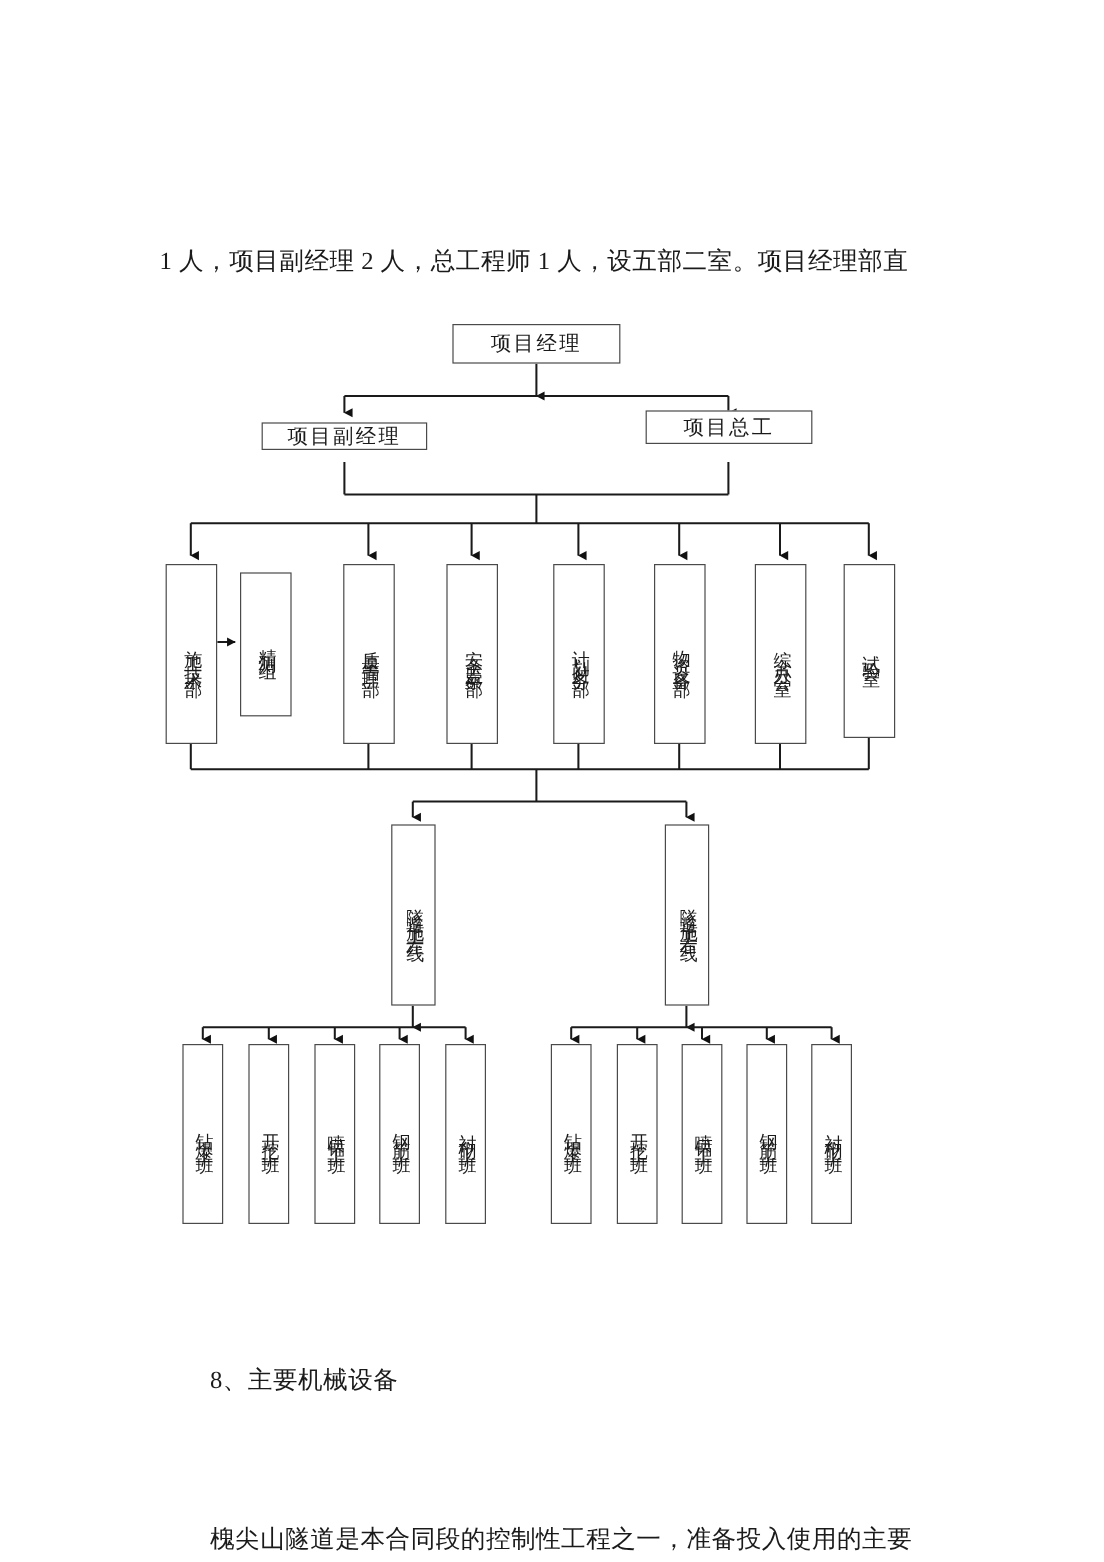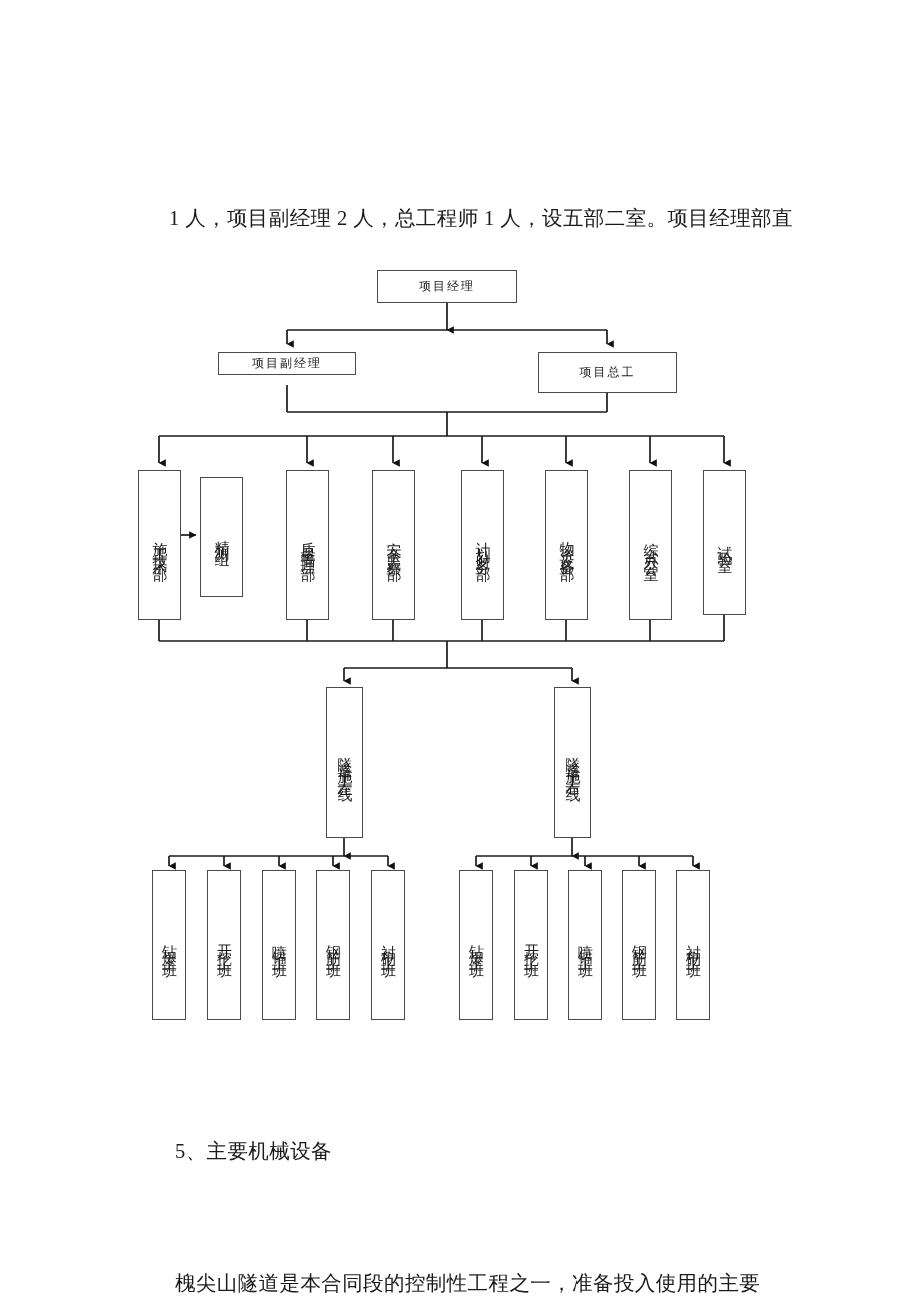--- a/index.html
+++ b/index.html
@@ -16,21 +16,21 @@
 
   
   .para{
     position:absolute;
     font-size:20.5px;
     line-height:44px;
     letter-spacing:0.4px;
     color:#1a1a1a;
     white-space:pre;
   }
-  .para-top{left:133px;top:108px;width:700px;margin-left:36px;}
+  .para-top{left:133px;top:108px;width:700px;}
   .para-bottom{left:133px;top:1041px;width:700px;}
   .indent2{display:block;text-indent:42px;}
   .indent0{display:block;text-indent:0;}
 
   
   .chart{position:absolute;left:0;top:0;width:920px;height:1302px;}
   .chart svg{position:absolute;left:0;top:0;}
 
   
   .node{
@@ -40,21 +40,21 @@
     background:#ffffff;
     display:flex;
     align-items:center;
     justify-content:center;
     text-align:center;
     font-size:15.5px;
     color:#1a1a1a;
     letter-spacing:0.5px;
   }
   .node.h{            
-    font-size:12px;
+    font-size:17px;
     letter-spacing:2px;
   }
   .node.v{            
     writing-mode:vertical-rl;
     text-orientation:upright;
     letter-spacing:6px;
     font-size:15px;
     padding-top:6px;
     padding-bottom:6px;
     justify-content:flex-start;
@@ -146,21 +146,21 @@
       </g>
     </svg>
 
     <div class="node h" style="left:377px;top:270px;width:140px;height:33px;">
       <span>项目经理</span>
     </div>
 
     <div class="node h" style="left:218px;top:352px;width:138px;height:23px;">
       <span>项目副经理</span>
     </div>
-    <div class="node h" style="left:538px;top:352px;width:139px;height:41px;">
+    <div class="node h" style="left:538px;top:342px;width:139px;height:28px;">
       <span>项目总工</span>
     </div>
 
     <div class="node v center" style="left:138px;top:470px;width:43px;height:150px;">
       <span>施工技术部</span>
     </div>
     <div class="node v center" style="left:200px;top:477px;width:43px;height:120px;">
       <span>精测组</span>
     </div>
     <div class="node v center" style="left:286px;top:470px;width:43px;height:150px;">
@@ -217,18 +217,18 @@
     <div class="node v center" style="left:622px;top:870px;width:34px;height:150px;">
       <span>钢筋工班</span>
     </div>
     <div class="node v center" style="left:676px;top:870px;width:34px;height:150px;">
       <span>衬砌工班</span>
     </div>
 
   </div>
 
   <div class="para para-bottom">
-    <span class="indent2">5、主要机械设备</span>
+    <span class="indent2">8、主要机械设备</span>
     <span class="indent2">槐尖山隧道是本合同段的控制性工程之一，准备投入使用的主要</span>
     
   </div>
 
 </div>
 
 </body></html>

